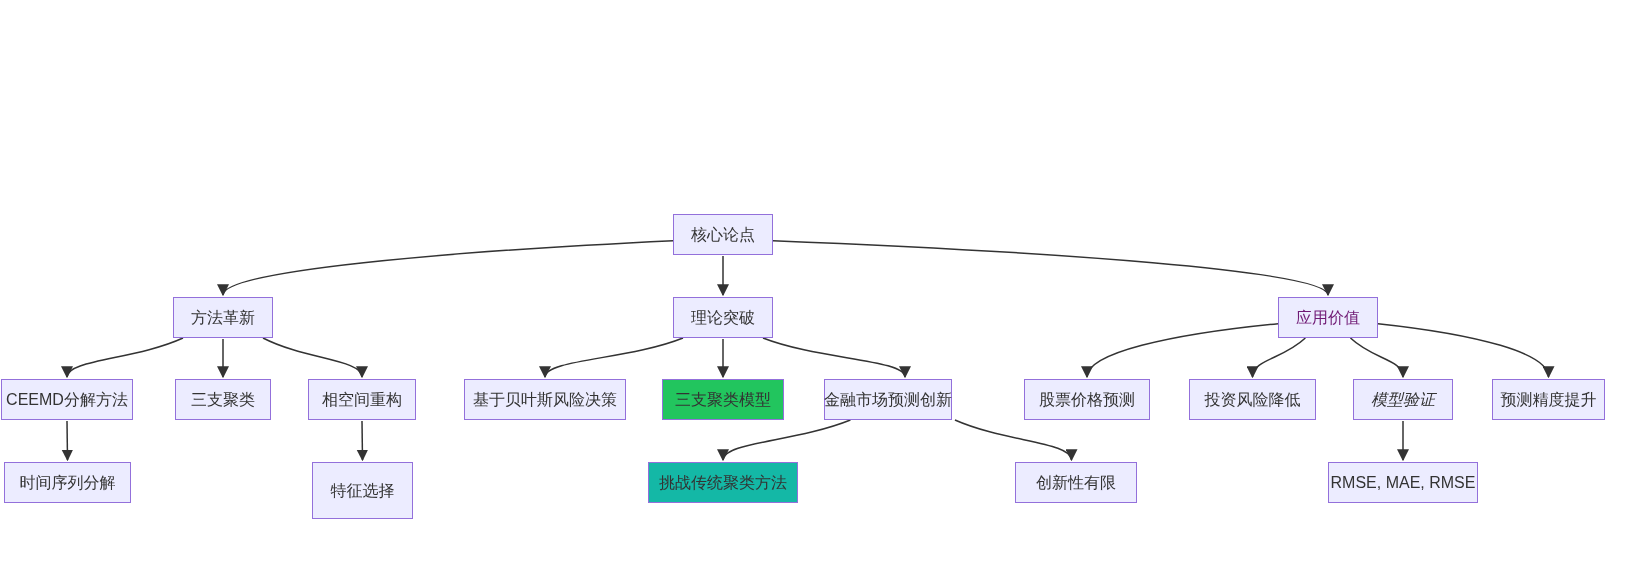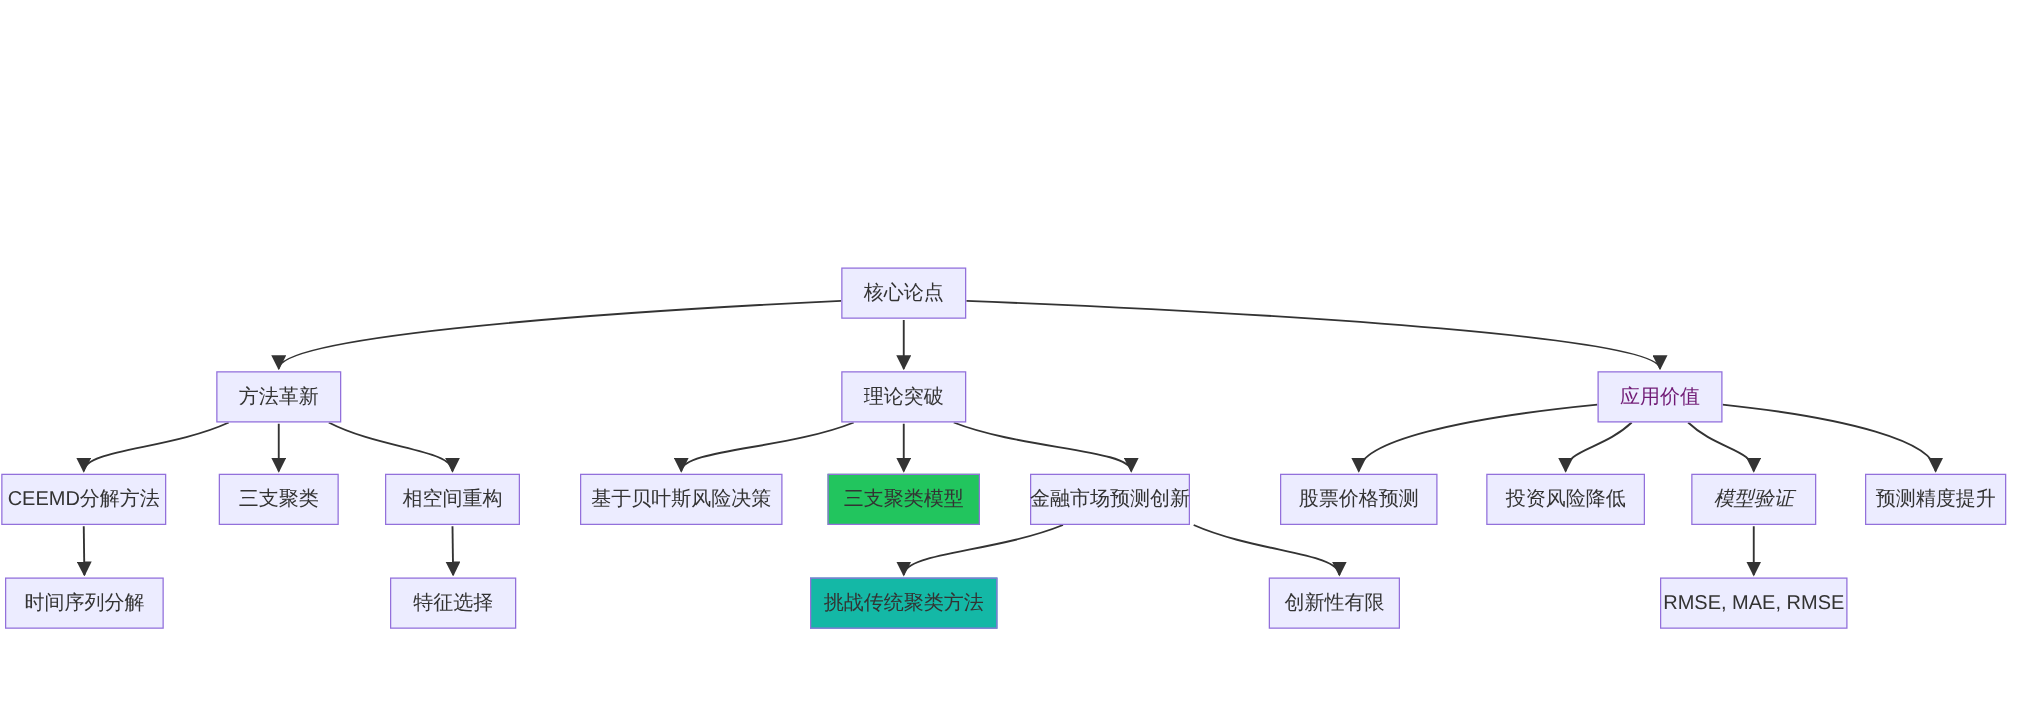--- a/index.html
+++ b/index.html
@@ -112,26 +112,26 @@
       </div>
       <div class="node" style="left: 1353px; top: 379px; width: 100px; height: 41px; background: rgb(236, 236, 255); border-color: rgb(147, 112, 219); color: rgb(51, 51, 51); font-style: italic;">
         <span class="node-label">模型验证</span>
       </div>
       <div class="node" style="left: 1492px; top: 379px; width: 113px; height: 41px; background: rgb(236, 236, 255); border-color: rgb(147, 112, 219); color: rgb(51, 51, 51);">
         <span class="node-label">预测精度提升</span>
       </div>
       <div class="node" style="left: 4px; top: 462px; width: 127px; height: 41px; background: rgb(236, 236, 255); border-color: rgb(147, 112, 219); color: rgb(51, 51, 51);">
         <span class="node-label">时间序列分解</span>
       </div>
-      <div class="node" style="left: 312px; top: 462px; width: 101px; height: 41px; background: rgb(236, 236, 255); border-color: rgb(147, 112, 219); color: rgb(51, 51, 51); justify-content: center;">
+      <div class="node" style="left: 312px; top: 462px; width: 101px; height: 57px; background: rgb(236, 236, 255); border-color: rgb(147, 112, 219); color: rgb(51, 51, 51); justify-content: center;">
         <span class="node-label">特征选择</span>
       </div>
       <div class="node" style="left: 648px; top: 462px; width: 150px; height: 41px; background: #14b8a6; border-color: rgb(147, 112, 219); color: rgb(51, 51, 51);">
         <span class="node-label">挑战传统聚类方法</span>
       </div>
-      <div class="node" style="left: 1015px; top: 462px; width: 105px; height: 41px; background: rgb(236, 236, 255); border-color: rgb(147, 112, 219); color: rgb(51, 51, 51);">
+      <div class="node" style="left: 1015px; top: 462px; width: 122px; height: 41px; background: rgb(236, 236, 255); border-color: rgb(147, 112, 219); color: rgb(51, 51, 51);">
         <span class="node-label">创新性有限</span>
       </div>
       <div class="node" style="left: 1328px; top: 462px; width: 150px; height: 41px; background: rgb(236, 236, 255); border-color: rgb(147, 112, 219); color: rgb(51, 51, 51);">
         <span class="node-label">RMSE, MAE, RMSE</span>
       </div>
     </div>
 </div>
 
 </body></html>

